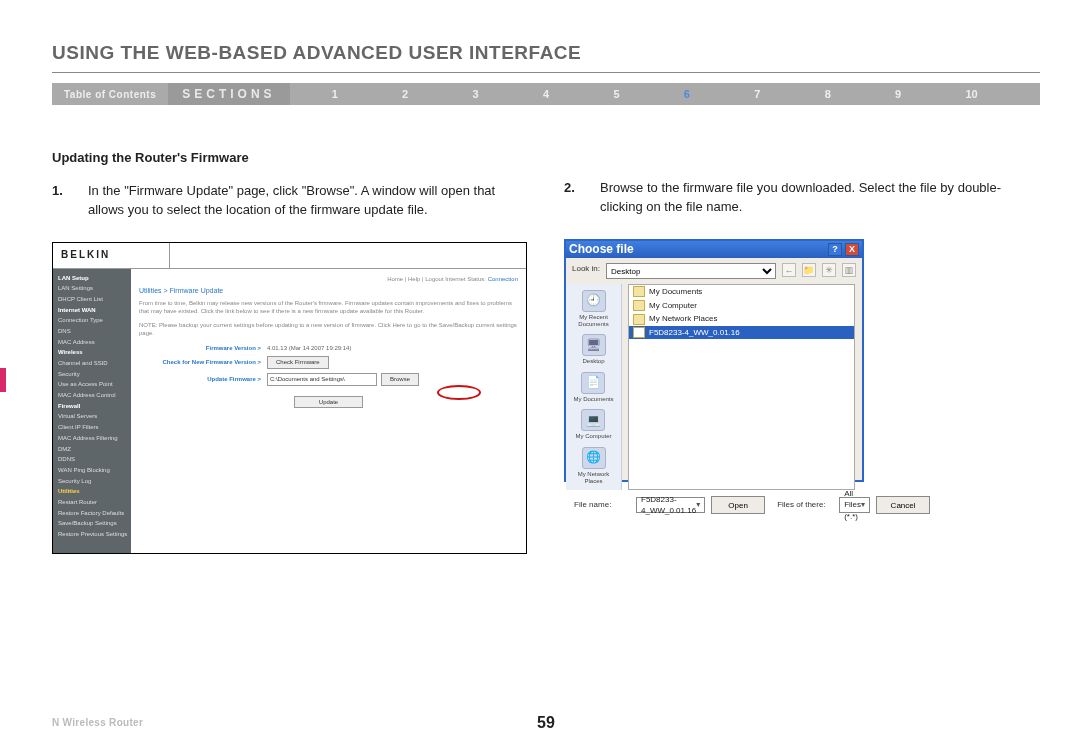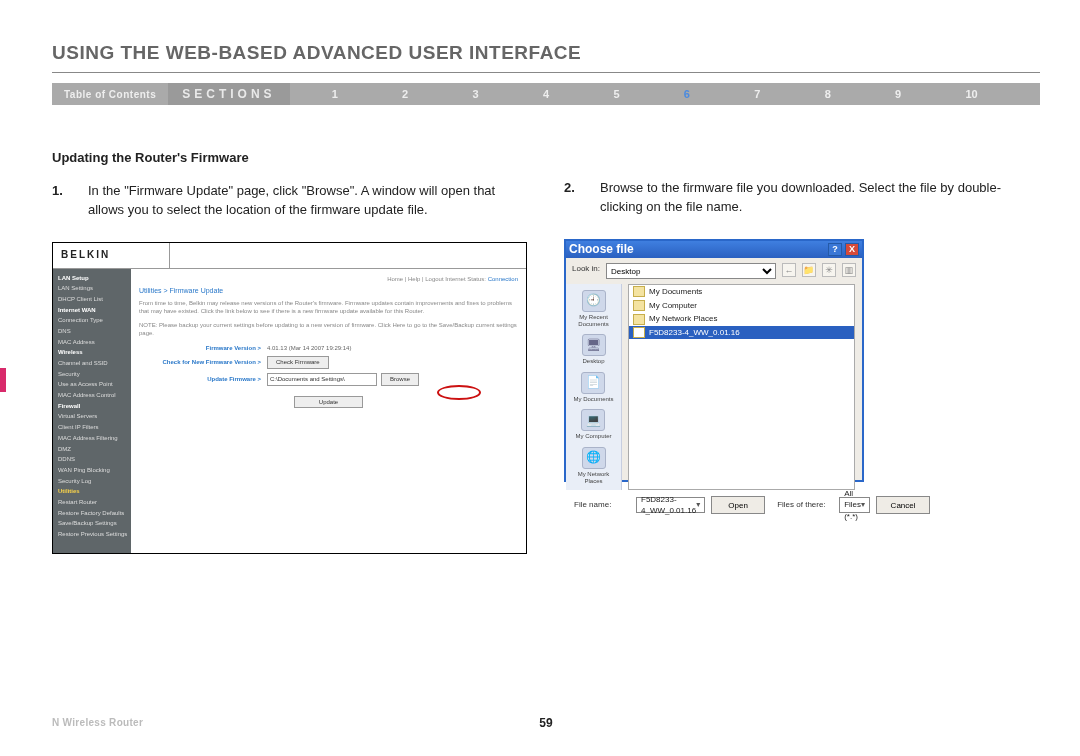--- a/index.html
+++ b/index.html
@@ -62,21 +62,21 @@
   .dlg .list .it.sel{background:#2a60c0;color:#fff}
   .dlg .list .it.sel .fi{background:#fff}
   .dlg .bot{display:flex;flex-direction:row;gap:12px;padding:6px 8px}
   .dlg .bot .br{display:flex;align-items:center;gap:6px}
   .dlg .bot .br label{width:56px;color:#333}
   .dlg .bot .br .fld{flex:1;height:16px;border:1px solid #888;background:#fff;padding:1px 4px;display:flex;align-items:center}
   .dlg .bot .br .fld .dd{margin-left:auto;color:#555}
   .dlg .bot .br button{width:54px;height:18px;border:1px solid #888;background:#efece6;font-size:8px}
   .footer{position:absolute;bottom:28px;left:52px;right:40px;display:flex;align-items:center}
   .footer .prod{color:#bbb;font-size:10px;font-weight:700;letter-spacing:.3px}
-  .footer .pg{position:absolute;left:50%;transform:translateX(-50%);font-size:12px;font-weight:700}
+  .footer .pg{position:absolute;left:50%;transform:translateX(-50%);font-size:16px;font-weight:700}
   .edge{position:absolute;left:0;top:368px;width:6px;height:24px;background:#d82a6b}
 </style>
 </head>
 <body>
 
 <div class="edge"></div>
 
 <div class="page">
   <h1 class="title">USING THE WEB-BASED ADVANCED USER INTERFACE</h1>
   <div class="rule"></div>

